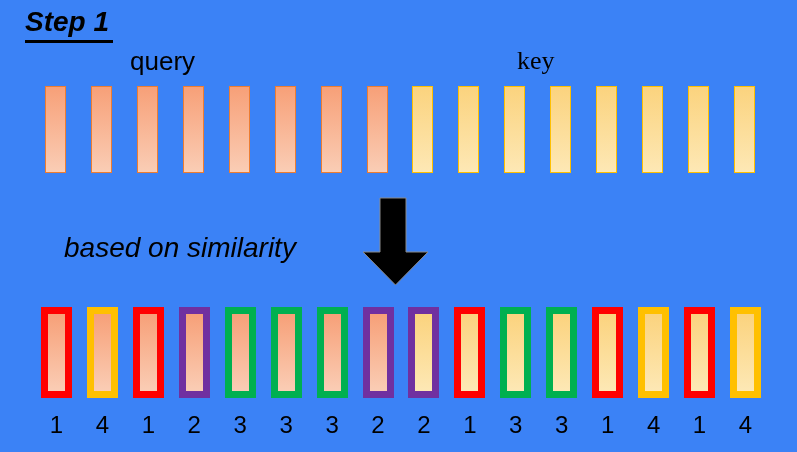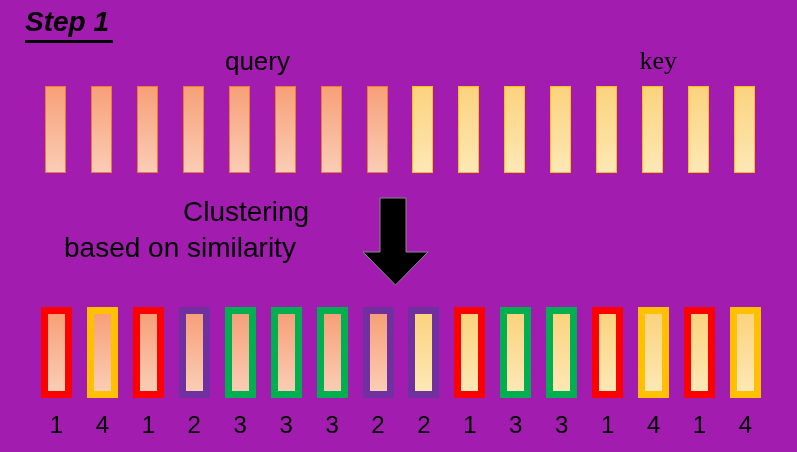--- a/index.html
+++ b/index.html
@@ -1,38 +1,38 @@
 <!DOCTYPE html>
 <html><head>
 <meta charset="utf-8">
 <style>
   html, body { margin: 0; padding: 0; background: #ffffff; }
   .canvas {
     position: relative;
     width: 797px;
     height: 452px;
-    background: #a21caf;
+    background: #3b82f6;
     overflow: hidden;
     font-family: "Liberation Sans", sans-serif;
     color: #000;
   }
   .step-title {
     position: absolute;
     left: 25px; top: 6px;
     font-size: 28px;
     font-weight: bold;
     font-style: italic;
     border-bottom: 3px solid #000;
     padding: 0 4px 2px 0;
   }
   .row-label {
     position: absolute;
     top: 46px;
     font-size: 26px;
-    text-align: right;
+    text-align: left;
     width: 160px;
   }
   .query-label { left: 130px; }
   .key-label   { left: 517px; font-family: Liberation Serif, serif; }
   .vec {
     position: absolute;
     top: 86px;
     width: 21px;
     height: 87px;
     box-sizing: border-box;
@@ -46,21 +46,21 @@
     box-sizing: border-box;
     border: 7px solid transparent;
   }
   .cfill { width: 100%; height: 100%; }
   .cluster-line1, .cluster-line2 {
     position: absolute;
     font-size: 28px;
     white-space: nowrap;
   }
   .cluster-line1 { top: 196px; left: 183px; }
-  .cluster-line2 { top: 232px; left: 64px; }
+  .cluster-line2 { top: 232px; left: 64px; font-style: italic; }
   .arrow-note {
     position: absolute;
     top: 219px; left: 437px;
     font-size: 27px;
     white-space: nowrap;
   }
   .arrow-svg { position: absolute; left: 0; top: 0; }
   .num {
     position: absolute;
     top: 411px;
@@ -92,21 +92,20 @@
       <div class="vec" style="left: 412.44px; border-color: rgb(255, 192, 0); background: linear-gradient(rgb(251, 211, 126), rgb(253, 232, 181));"></div>
       <div class="vec" style="left: 458.37px; border-color: rgb(255, 192, 0); background: linear-gradient(rgb(251, 211, 126), rgb(253, 232, 181));"></div>
       <div class="vec" style="left: 504.3px; border-color: rgb(255, 192, 0); background: linear-gradient(rgb(251, 211, 126), rgb(253, 232, 181));"></div>
       <div class="vec" style="left: 550.23px; border-color: rgb(255, 192, 0); background: linear-gradient(rgb(251, 211, 126), rgb(253, 232, 181));"></div>
       <div class="vec" style="left: 596.16px; border-color: rgb(255, 192, 0); background: linear-gradient(rgb(251, 211, 126), rgb(253, 232, 181));"></div>
       <div class="vec" style="left: 642.09px; border-color: rgb(255, 192, 0); background: linear-gradient(rgb(251, 211, 126), rgb(253, 232, 181));"></div>
       <div class="vec" style="left: 688.02px; border-color: rgb(255, 192, 0); background: linear-gradient(rgb(251, 211, 126), rgb(253, 232, 181));"></div>
       <div class="vec" style="left: 733.95px; border-color: rgb(255, 192, 0); background: linear-gradient(rgb(251, 211, 126), rgb(253, 232, 181));"></div>
     </div>
 
-  <div class="cluster-line1">Clustering</div>
 
   <div class="cluster-line2">based on similarity</div>
 
   <svg class="arrow-svg" width="797" height="452">
     <polygon id="arrow-shape" points="380,198 406,198 406,252 428,252 395.5,285 363,252 380,252" fill="#000000" stroke="#8a8a8a" stroke-width="1"></polygon>
   </svg>
 
 
   <div id="bottom-row">
       <div class="cvec" style="left: 41px; border-color: rgb(255, 0, 0);">

